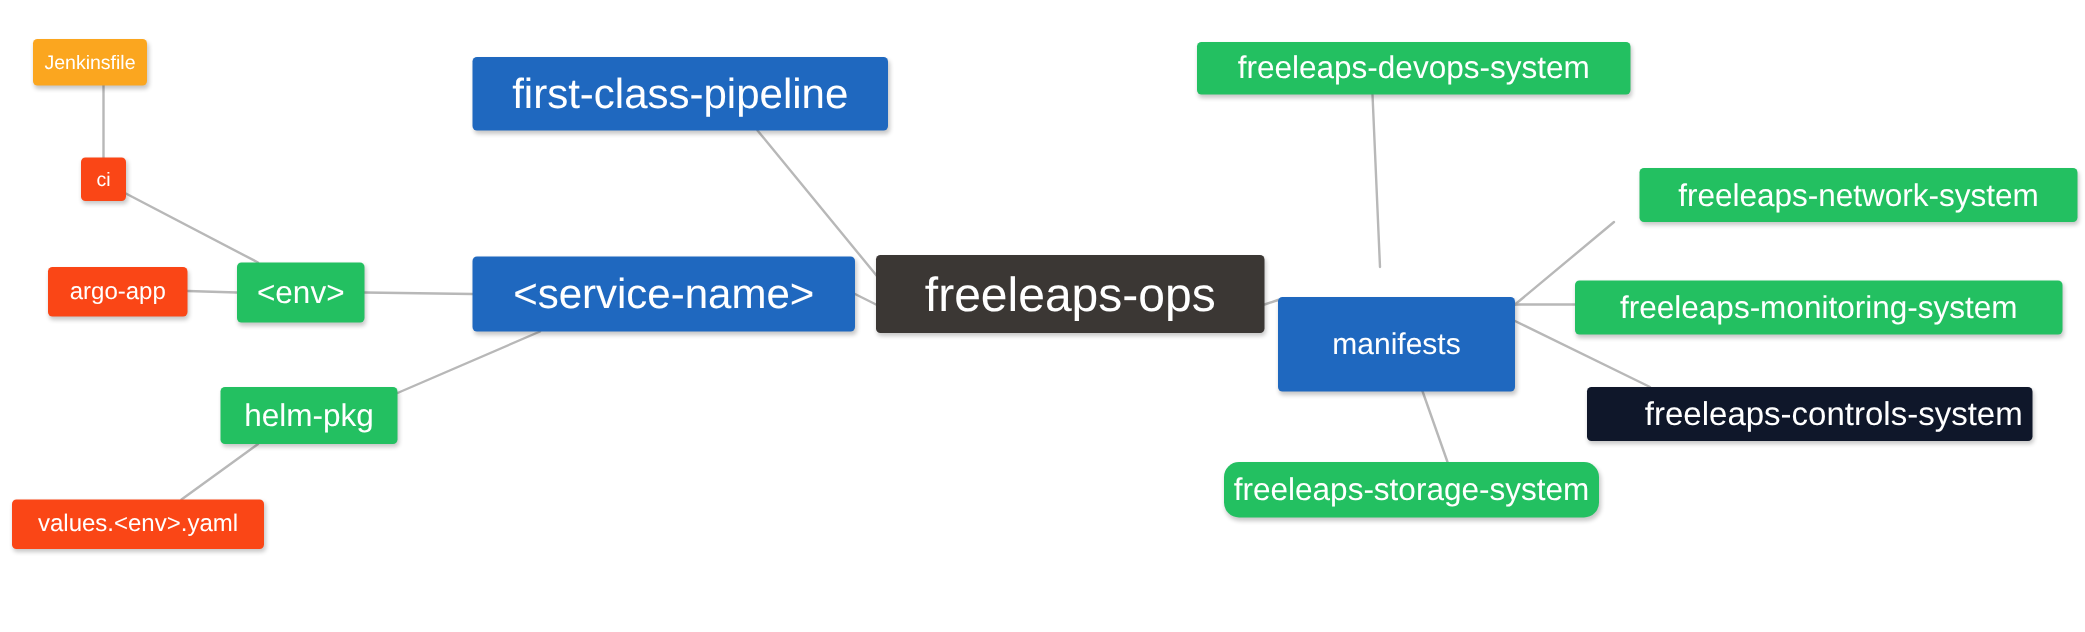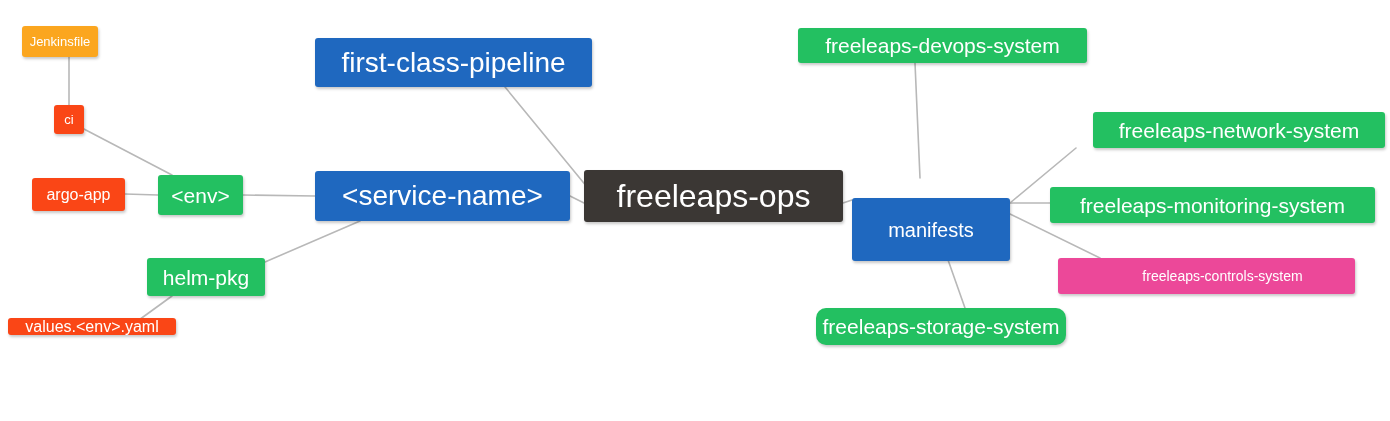--- a/index.html
+++ b/index.html
@@ -86,32 +86,32 @@
       </div>
       <div class="node" style="left: 54px; top: 105px; width: 30px; height: 29px; background: rgb(250, 70, 22); border-radius: 3px; font-size: 13px; align-items: center;">
         <span class="node-label">ci</span>
       </div>
       <div class="node" style="left: 22px; top: 26px; width: 76px; height: 31px; background: rgb(251, 166, 31); border-radius: 3px; font-size: 13px;">
         <span class="node-label">Jenkinsfile</span>
       </div>
       <div class="node" style="left: 32px; top: 178px; width: 93px; height: 33px; background: rgb(250, 70, 22); border-radius: 3px; font-size: 16px;">
         <span class="node-label">argo-app</span>
       </div>
-      <div class="node" style="left: 8px; top: 318px; width: 168px; height: 17px; background: rgb(250, 70, 22); border-radius: 3px; font-size: 16px;">
+      <div class="node" style="left: 8px; top: 333px; width: 168px; height: 33px; background: rgb(250, 70, 22); border-radius: 3px; font-size: 16px;">
         <span class="node-label">values.&lt;env&gt;.yaml</span>
       </div>
       <div class="node" style="left: 798px; top: 28px; width: 289px; height: 35px; background: rgb(35, 192, 97); border-radius: 3px; font-size: 21px;">
         <span class="node-label">freeleaps-devops-system</span>
       </div>
       <div class="node" style="left: 1056px; top: 112px; width: 292px; height: 36px; background: rgb(35, 192, 97); border-radius: 3px; font-size: 21px; margin-left: 37px;">
         <span class="node-label">freeleaps-network-system</span>
       </div>
       <div class="node" style="left: 1050px; top: 187px; width: 325px; height: 36px; background: rgb(35, 192, 97); border-radius: 3px; font-size: 21px;">
         <span class="node-label">freeleaps-monitoring-system</span>
       </div>
-      <div class="node" style="left: 1058px; top: 258px; width: 297px; height: 36px; background: #ec4899; border-radius: 3px; font-size: 14px; padding-left: 32px;">
+      <div class="node" style="left: 1058px; top: 258px; width: 297px; height: 36px; background: #0f172a; border-radius: 3px; font-size: 22px; padding-left: 32px;">
         <span class="node-label">freeleaps-controls-system</span>
       </div>
       <div class="node" style="left: 816px; top: 308px; width: 250px; height: 37px; background: rgb(35, 192, 97); border-radius: 10px; font-size: 21px;">
         <span class="node-label">freeleaps-storage-system</span>
       </div>
     </div>
 </div>
 
 </body></html>

